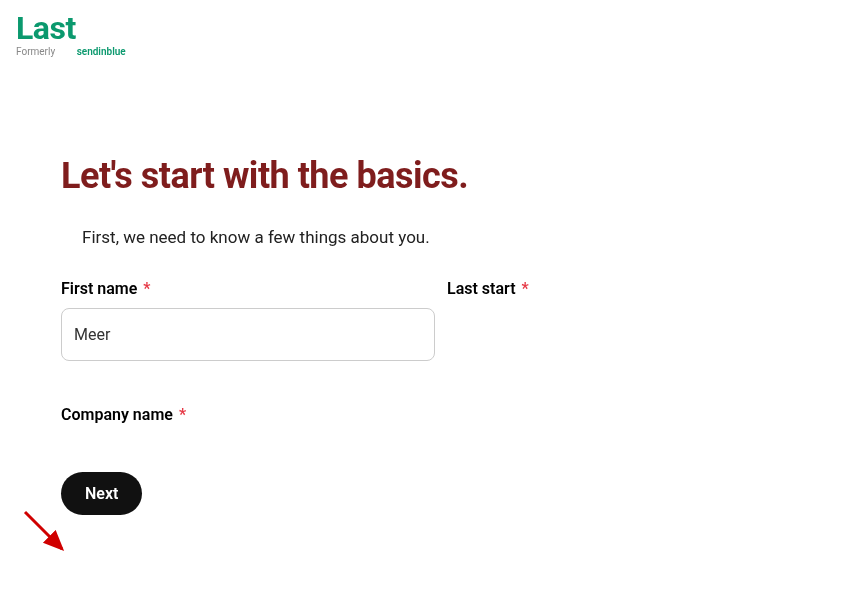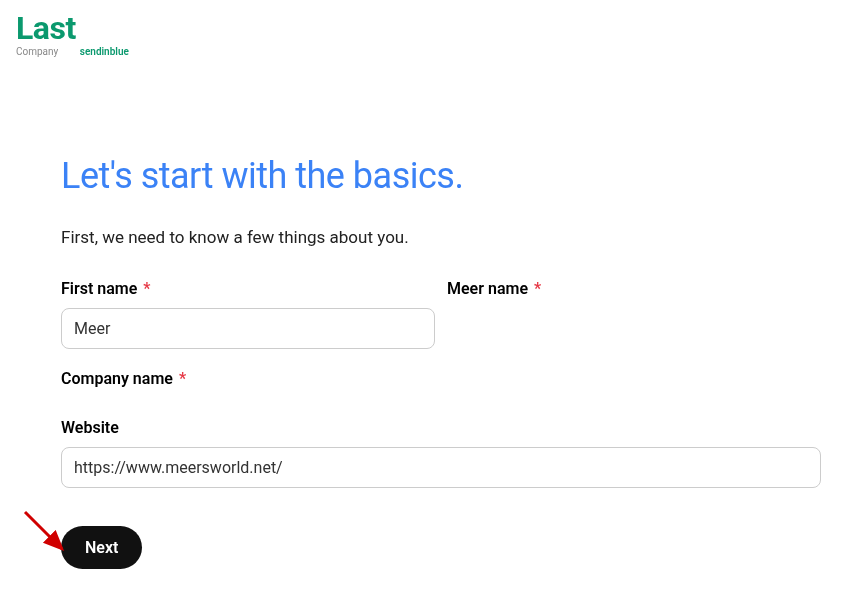--- a/index.html
+++ b/index.html
@@ -37,57 +37,59 @@
       margin-left: 19px;
     }
     .content {
       position: absolute;
       top: 155px;
       left: 61px;
       width: 760px;
     }
     .heading {
       font-size: 36px;
-      font-weight: 400;
-      color: #3b82f6;
+      font-weight: 700;
+      color: #7f1d1d;
       margin-bottom: 30px;
       letter-spacing: -0.5px;
     }
     .subtitle {
       font-size: 17px;
       color: #222;
       margin-bottom: 32px;
       font-weight: 400;
+      margin-left: 21px;
     }
     .form-row {
       display: flex;
       gap: 12px;
       margin-bottom: 20px;
     }
     .form-group {
       flex: 1;
       display: flex;
       flex-direction: column;
     }
     .form-group.full {
       width: 100%;
+      margin-top: 24px;
     }
     .label {
       font-size: 16px;
       font-weight: 600;
       color: #000;
       margin-bottom: 10px;
     }
     .required {
       color: #e63946;
       margin-left: 2px;
     }
     .input {
       width: 100%;
-      padding: 10px 12px;
+      padding: 16px 12px;
       font-size: 16px;
       border: 1px solid #ccc;
       border-radius: 8px;
       color: #333;
       background: #fff;
       font-family: inherit;
     }
     .next-button {
       background: #111;
       color: #fff;
@@ -106,61 +108,53 @@
       left: 20px;
       pointer-events: none;
     }
   </style>
 </head>
 <body>
 
 <div class="logo-container">
   <div class="logo-brand">Last</div>
   <div class="logo-tagline">
-    <span>Company </span><span class="sendinblue">sendinblue</span>
+    <span>Formerly </span><span class="sendinblue">sendinblue</span>
   </div>
 </div>
 
 <div class="content">
   <h1 class="heading">Let's start with the basics.</h1>
   <p class="subtitle">First, we need to know a few things about you.</p>
 
   <div class="form-row">
     <div class="form-group">
       <label class="label">
         <span>First name</span>
         <span class="required">*</span>
       </label>
       <input type="text" class="input" value="Meer" style="">
     </div>
     <div class="form-group">
       <label class="label">
-        <span>Meer name</span>
+        <span>Last start</span>
         <span class="required">*</span>
       </label>
     </div>
   </div>
 
   <div class="form-row">
     <div class="form-group full">
       <label class="label">
         <span>Company name</span>
         <span class="required">*</span>
       </label>
     </div>
   </div>
 
-  <div class="form-row">
-    <div class="form-group full">
-      <label class="label">
-        <span>Website</span>
-      </label>
-      <input type="text" class="input" value="https://www.meersworld.net/" style="">
-    </div>
-  </div>
 
   <button class="next-button">Next</button>
 </div>
 
 <svg class="arrow" width="60" height="60" viewBox="0 0 60 60">
   <defs>
     <marker id="arrowhead" markerWidth="8" markerHeight="8" refX="6" refY="3" orient="auto">
       <polygon points="0 0, 7 3, 0 6" fill="#d00000"></polygon>
     </marker>
   </defs>

